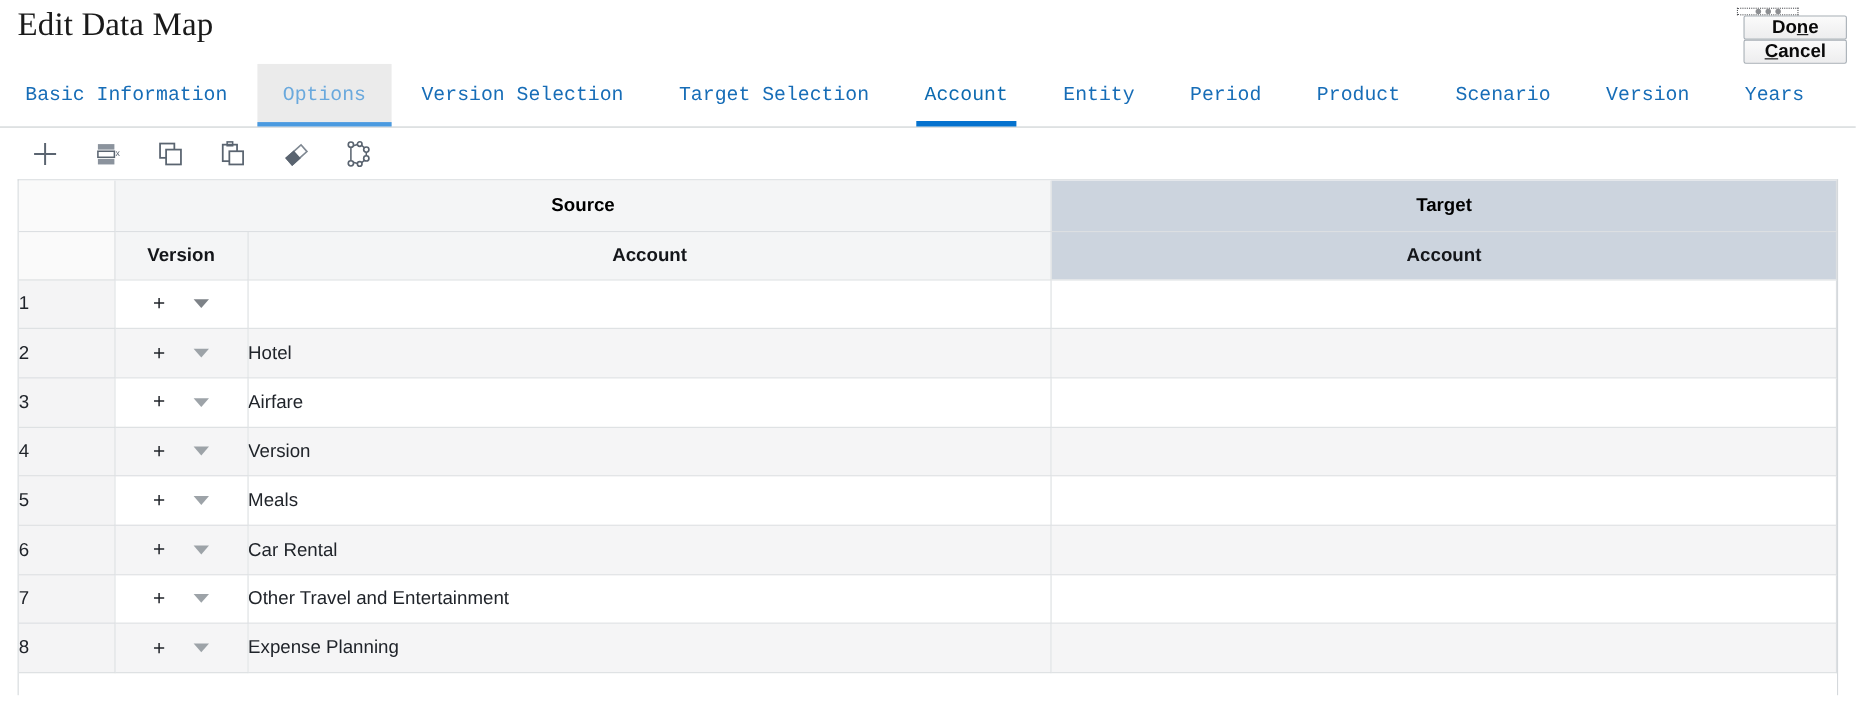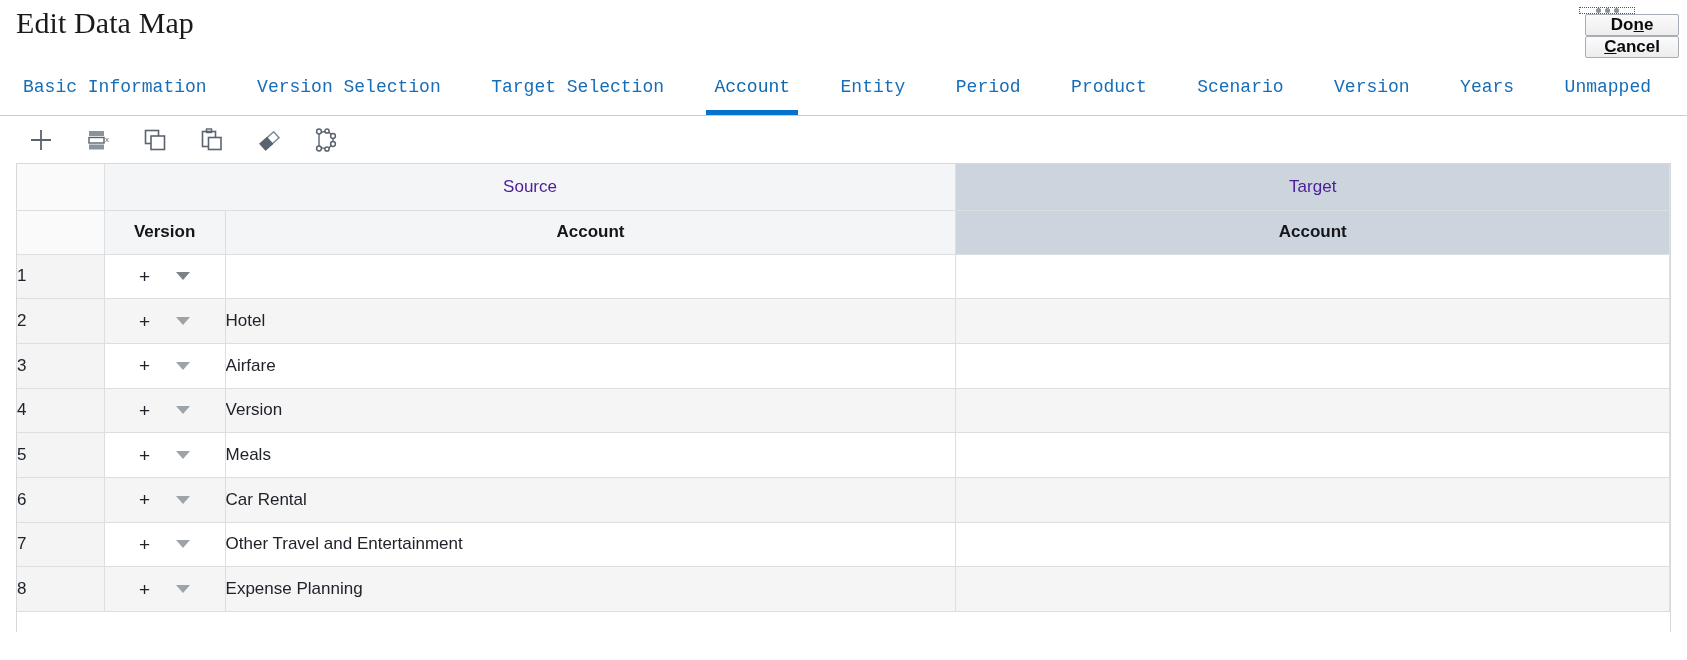--- a/index.html
+++ b/index.html
@@ -148,22 +148,22 @@
   table.grid th, table.grid td {
     border-right: 1px solid #dcdfe2;
     border-bottom: 1px solid #dcdfe2;
     padding: 0;
     font-weight: 400;
   }
   
   tr.hdr-group th {
     height: 46px;
     font-size: 17px;
-    font-weight: 400;
-    color: #4c1d95;
+    font-weight: 700;
+    color: #000000;
     text-align: center;
   }
   tr.hdr-group th.h-blank  { background: #fafafa; border-right: 1px solid #dcdfe2; }
   tr.hdr-group th.h-source { background: #f4f5f6; }
   tr.hdr-group th.h-target { background: #ccd4de; }
 
   
   tr.hdr-col th {
     height: 44px;
     font-size: 17px;
@@ -242,20 +242,23 @@
         </span>
     </div>
     <div class="hdr-btn">Do<u>n</u>e</div>
     <div class="hdr-btn"><u>C</u>ancel</div>
   </div>
 </div>
 
 <div class="tabbar">
   <div class="tab">
       <span>Basic Information</span>
+    </div>
+  <div class="tab hovered">
+      <span>Options</span>
     </div>
   <div class="tab">
       <span>Version Selection</span>
     </div>
   <div class="tab">
       <span>Target Selection</span>
     </div>
   <div class="tab selected">
       <span>Account</span>
     </div>

